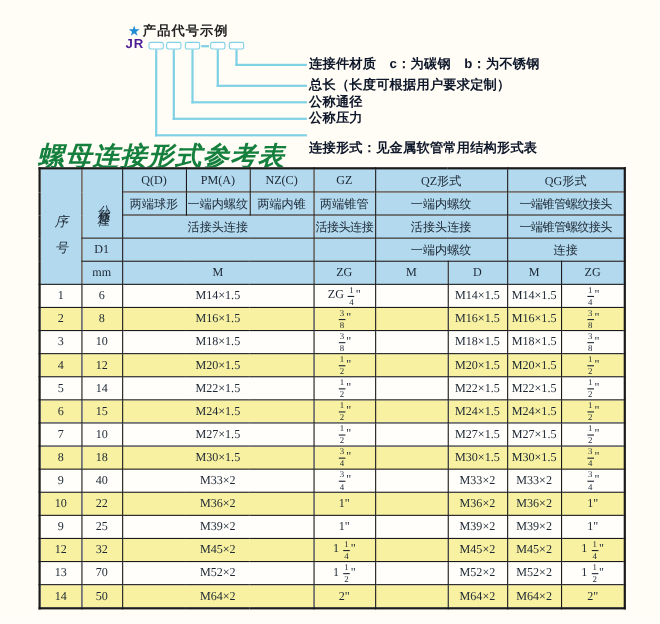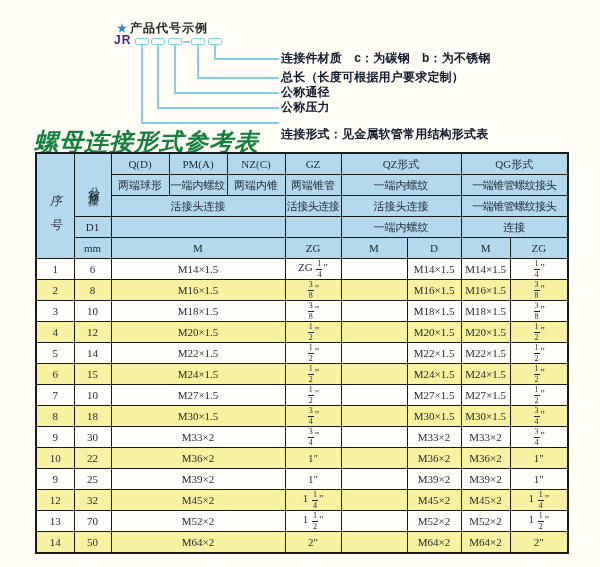--- a/index.html
+++ b/index.html
@@ -296,21 +296,21 @@
           <td></td>
           <td>M30×1.5</td>
           <td>M30×1.5</td>
           <td><span class="frac">
               <span class="fn">3</span>
               <span class="fd">4</span>
             </span>"</td>
         </tr>
         <tr>
           <td>9</td>
-          <td>30</td>
+          <td>40</td>
           <td colspan="3">M33×2</td>
           <td><span class="frac">
               <span class="fn">3</span>
               <span class="fd">4</span>
             </span>"</td>
           <td></td>
           <td>M33×2</td>
           <td>M33×2</td>
           <td><span class="frac">
               <span class="fn">3</span>

